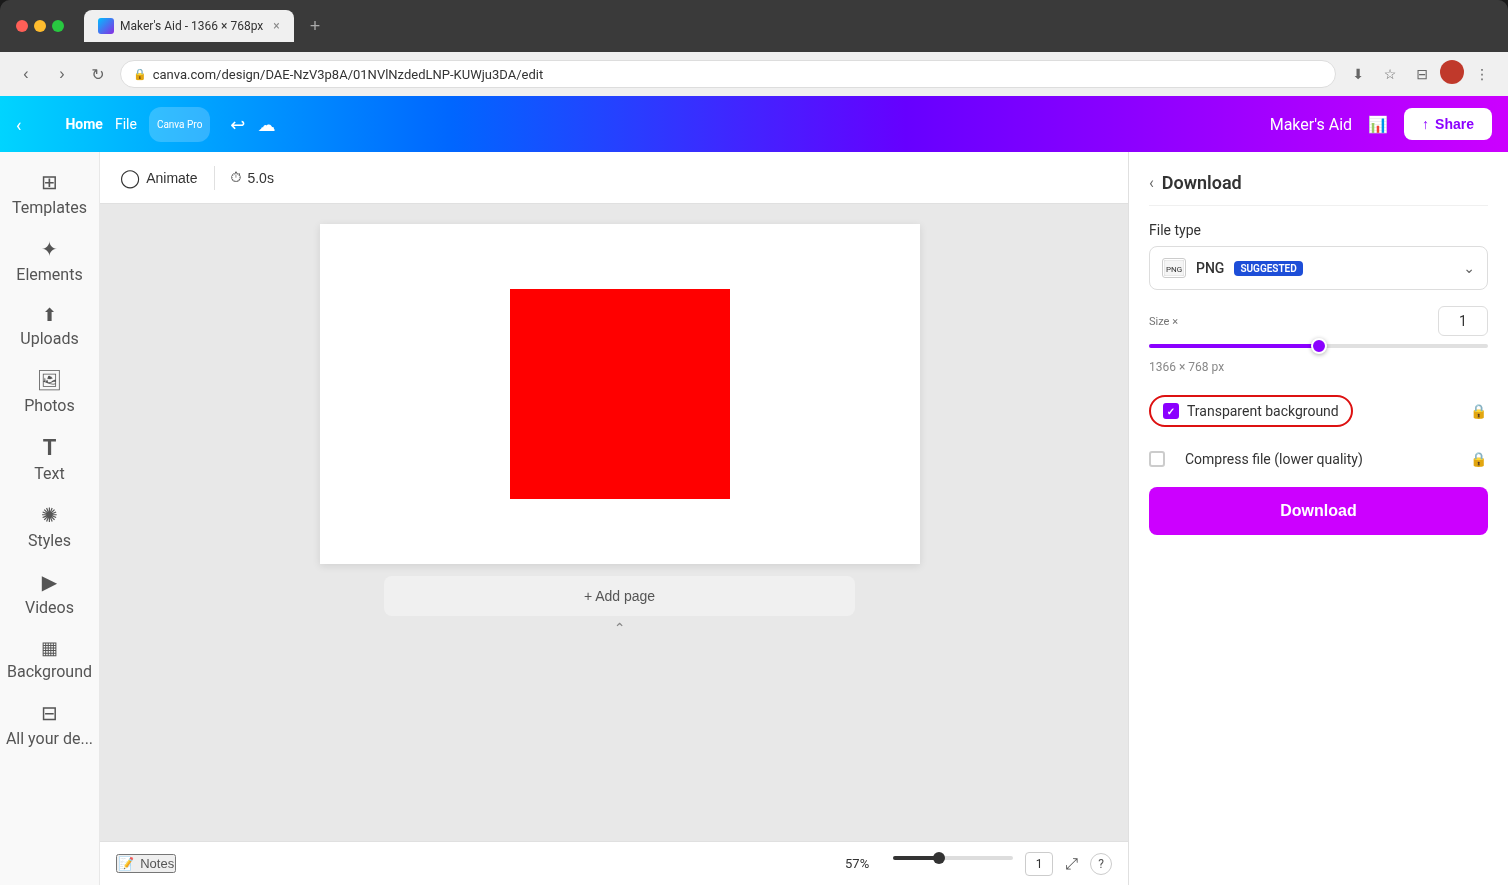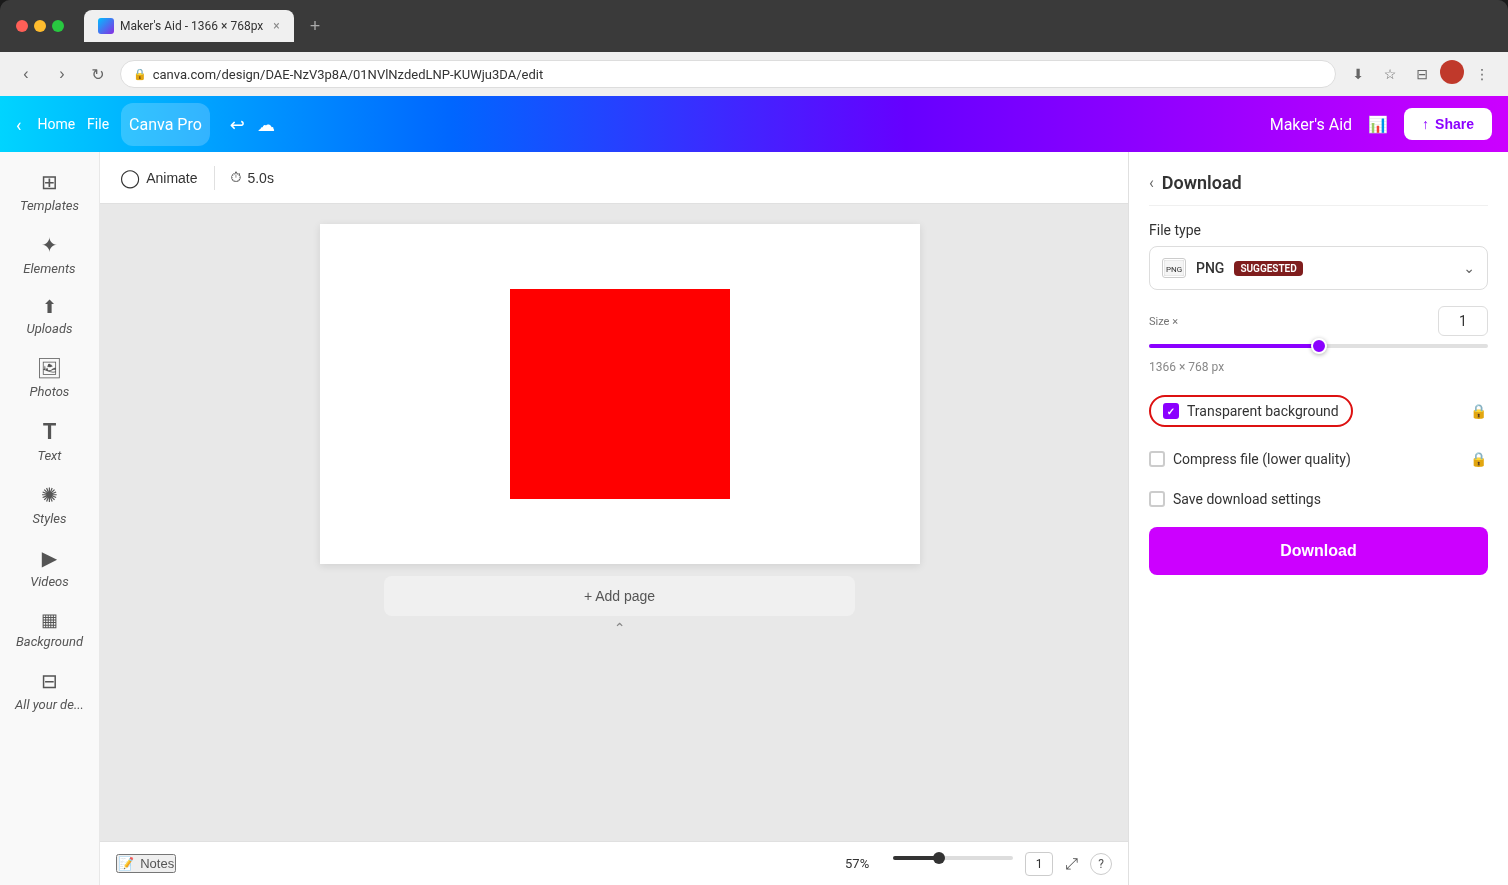--- a/index.html
+++ b/index.html
@@ -26,36 +26,36 @@
     .lock-icon { color: #666; font-size: 11px; }
     .toolbar-icons { display: flex; gap: 4px; }
     .toolbar-icon { width: 28px; height: 28px; display: flex; align-items: center; justify-content: center; color: #666; font-size: 14px; cursor: pointer; border-radius: 4px; }
 
     
     .app-container { display: flex; flex-direction: column; flex: 1; background: white; }
 
     
     .top-nav { height: 56px; background: linear-gradient(90deg, #00d4ff 0%, #0066ff 30%, #6600ff 60%, #cc00ff 100%); display: flex; align-items: center; padding: 0 16px; gap: 12px; }
     .nav-back { color: white; font-size: 18px; cursor: pointer; margin-right: 4px; }
-    .nav-home { color: white; font-size: 14px; font-weight: 400; cursor: pointer; }
+    .nav-home { color: white; font-size: 14px; font-weight: 700; cursor: pointer; margin-left: 28px; }
     .nav-file { color: white; font-size: 14px; cursor: pointer; }
-    .nav-pro-badge { background: rgba(255,255,255,0.2); border-radius: 12px; padding: 12px 8px; font-size: 16px; color: white; }
+    .nav-pro-badge { background: rgba(255,255,255,0.2); border-radius: 12px; padding: 12px 8px; font-size: 10px; color: white; }
     .undo-btn { color: white; font-size: 18px; cursor: pointer; }
     .cloud-btn { color: white; font-size: 18px; cursor: pointer; }
     .maker-aid { color: white; font-size: 16px; }
     .share-btn { background: white; color: #8b00ff; border: none; border-radius: 8px; padding: 8px 18px; font-size: 14px; font-weight: 600; cursor: pointer; display: flex; align-items: center; gap: 6px; }
 
     
     .main-layout { display: flex; flex: 1; overflow: hidden; }
 
     
     .sidebar { width: 100px; background: #f9f9f9; border-right: 1px solid #e8e8e8; display: flex; flex-direction: column; align-items: center; padding: 8px 0; gap: 0; }
     .sidebar-item { display: flex; flex-direction: column; align-items: center; justify-content: center; width: 100%; padding: 10px 4px; cursor: pointer; gap: 4px; border-radius: 0; }
     .sidebar-icon { font-size: 20px; color: #555; }
-    .sidebar-label { font-size: 13px; color: #555; text-align: center; font-style: italic; }
+    .sidebar-label { font-size: 16px; color: #555; text-align: center; }
 
     
     .canvas-area { flex: 1; background: #e8e8e8; display: flex; flex-direction: column; overflow: hidden; position: relative; }
 
     
     .canvas-toolbar { background: white; height: 52px; display: flex; align-items: center; padding: 0 20px; gap: 16px; border-bottom: 1px solid #e0e0e0; }
     .animate-btn { display: flex; align-items: center; gap: 6px; font-size: 14px; color: #333; cursor: pointer; border: none; background: none; }
     .time-btn { display: flex; align-items: center; gap: 6px; font-size: 14px; color: #333; cursor: pointer; border: none; background: none; }
     .toolbar-sep { width: 1px; height: 24px; background: #e0e0e0; }
 
@@ -81,35 +81,35 @@
     
     .download-panel { width: 380px; background: white; border-left: 1px solid #e0e0e0; padding: 20px; display: flex; flex-direction: column; gap: 16px; box-shadow: -2px 0 8px rgba(0,0,0,0.05); }
     .panel-header { display: flex; align-items: center; gap: 8px; padding-bottom: 12px; border-bottom: 1px solid #f0f0f0; }
     .panel-back { color: #666; font-size: 16px; cursor: pointer; }
     .panel-title { font-size: 18px; font-weight: 600; color: #333; }
     .file-type-section { }
     .section-label { font-size: 14px; color: #333; margin-bottom: 8px; }
     .file-type-select { width: 100%; height: 44px; border: 1px solid #ddd; border-radius: 8px; display: flex; align-items: center; padding: 0 12px; gap: 10px; cursor: pointer; position: relative; }
     .file-type-icon { width: 24px; height: 20px; border: 1px solid #ccc; border-radius: 3px; display: flex; align-items: center; justify-content: center; font-size: 10px; color: #333; }
     .file-type-name { font-size: 14px; color: #333; font-weight: 500; }
-    .suggested-badge { background: #7f1d1d; color: white; font-size: 10px; padding: 2px 6px; border-radius: 4px; font-weight: 600; }
+    .suggested-badge { background: #1d4ed8; color: white; font-size: 10px; padding: 2px 6px; border-radius: 4px; font-weight: 600; }
     .file-type-arrow { margin-left: auto; color: #666; font-size: 14px; }
 
     .size-section { }
     .size-header { display: flex; align-items: center; justify-content: space-between; margin-bottom: 8px; }
     .size-label { font-size: 11px; color: #737373; }
     .size-value-box { width: 50px; height: 30px; border: 1px solid #ddd; border-radius: 6px; display: flex; align-items: center; justify-content: center; font-size: 14px; color: #333; }
     .size-slider { width: 100%; margin: 8px 0; }
     .size-slider-track { width: 100%; height: 4px; background: #e0e0e0; border-radius: 2px; position: relative; }
     .size-slider-fill { width: 50%; height: 4px; background: #8b00ff; border-radius: 2px; }
     .size-slider-thumb { width: 16px; height: 16px; background: #8b00ff; border-radius: 50%; position: absolute; top: -6px; left: calc(50% - 8px); border: 2px solid white; box-shadow: 0 1px 4px rgba(0,0,0,0.3); }
     .size-dims { font-size: 12px; color: #888; }
 
     .checkbox-row { display: flex; align-items: center; justify-content: space-between; padding: 4px 0; }
-    .checkbox-left { display: flex; align-items: center; gap: 8px; }
+    .checkbox-left { display: flex; align-items: center; gap: 20px; }
     .checkbox-input { width: 16px; height: 16px; border-radius: 3px; border: 2px solid #ccc; display: flex; align-items: center; justify-content: center; cursor: pointer; flex-shrink: 0; }
     .checkbox-input.checked { background: #8b00ff; border-color: #8b00ff; }
     .checkbox-check { color: white; font-size: 10px; font-weight: bold; }
     .checkbox-label { font-size: 14px; color: #333; }
     .row-icon { color: #aaa; font-size: 14px; cursor: pointer; }
 
     .download-btn { background: #cc00ff; color: white; border: none; border-radius: 8px; height: 48px; font-size: 16px; font-weight: 600; cursor: pointer; width: 100%; }
 
     .chevron-up { display: flex; justify-content: center; margin-top: 4px; }
     .chevron-up span { color: #888; font-size: 14px; }
@@ -300,24 +300,18 @@
         </div>
 
         <div class="checkbox-row">
           <div class="checkbox-left">
             <div class="checkbox-input"></div>
             <span class="checkbox-label">Compress file (lower quality)</span>
           </div>
           <span class="row-icon">🔒</span>
         </div>
 
-        <div class="checkbox-row">
-          <div class="checkbox-left">
-            <div class="checkbox-input"></div>
-            <span class="checkbox-label">Save download settings</span>
-          </div>
-        </div>
 
         <button class="download-btn">Download</button>
       </div>
     </div>
   </div>
 </div>
 
 </body></html>

